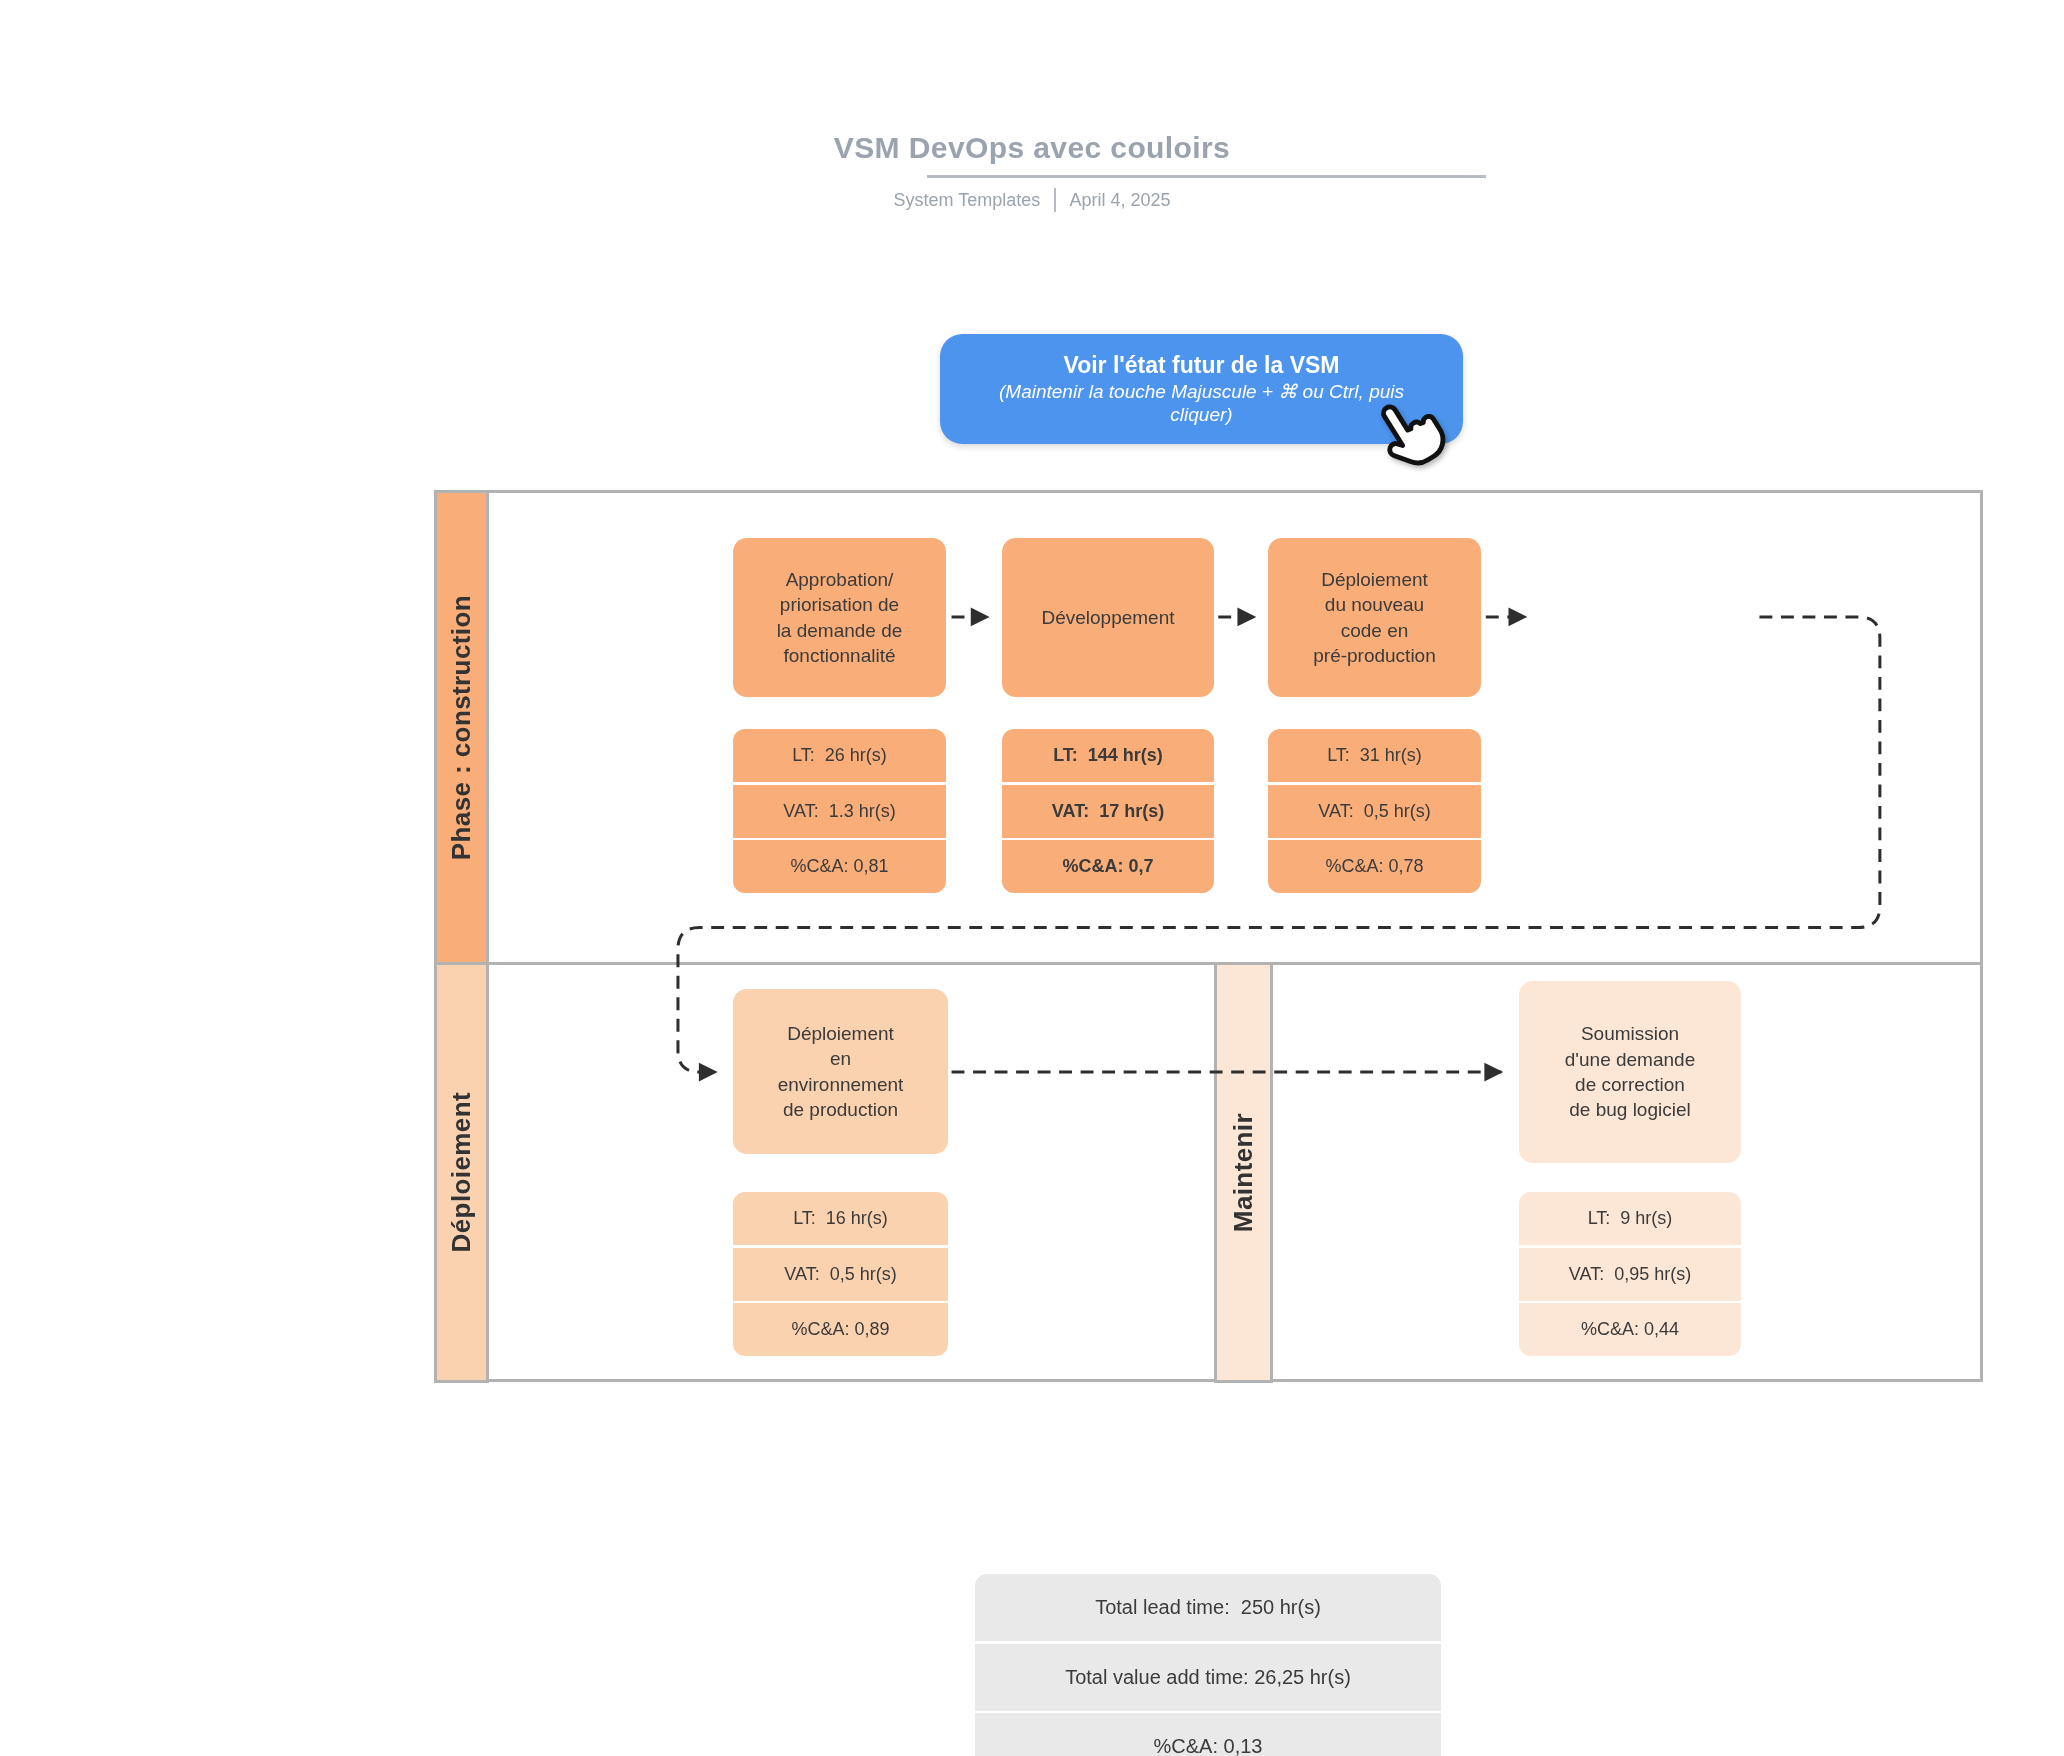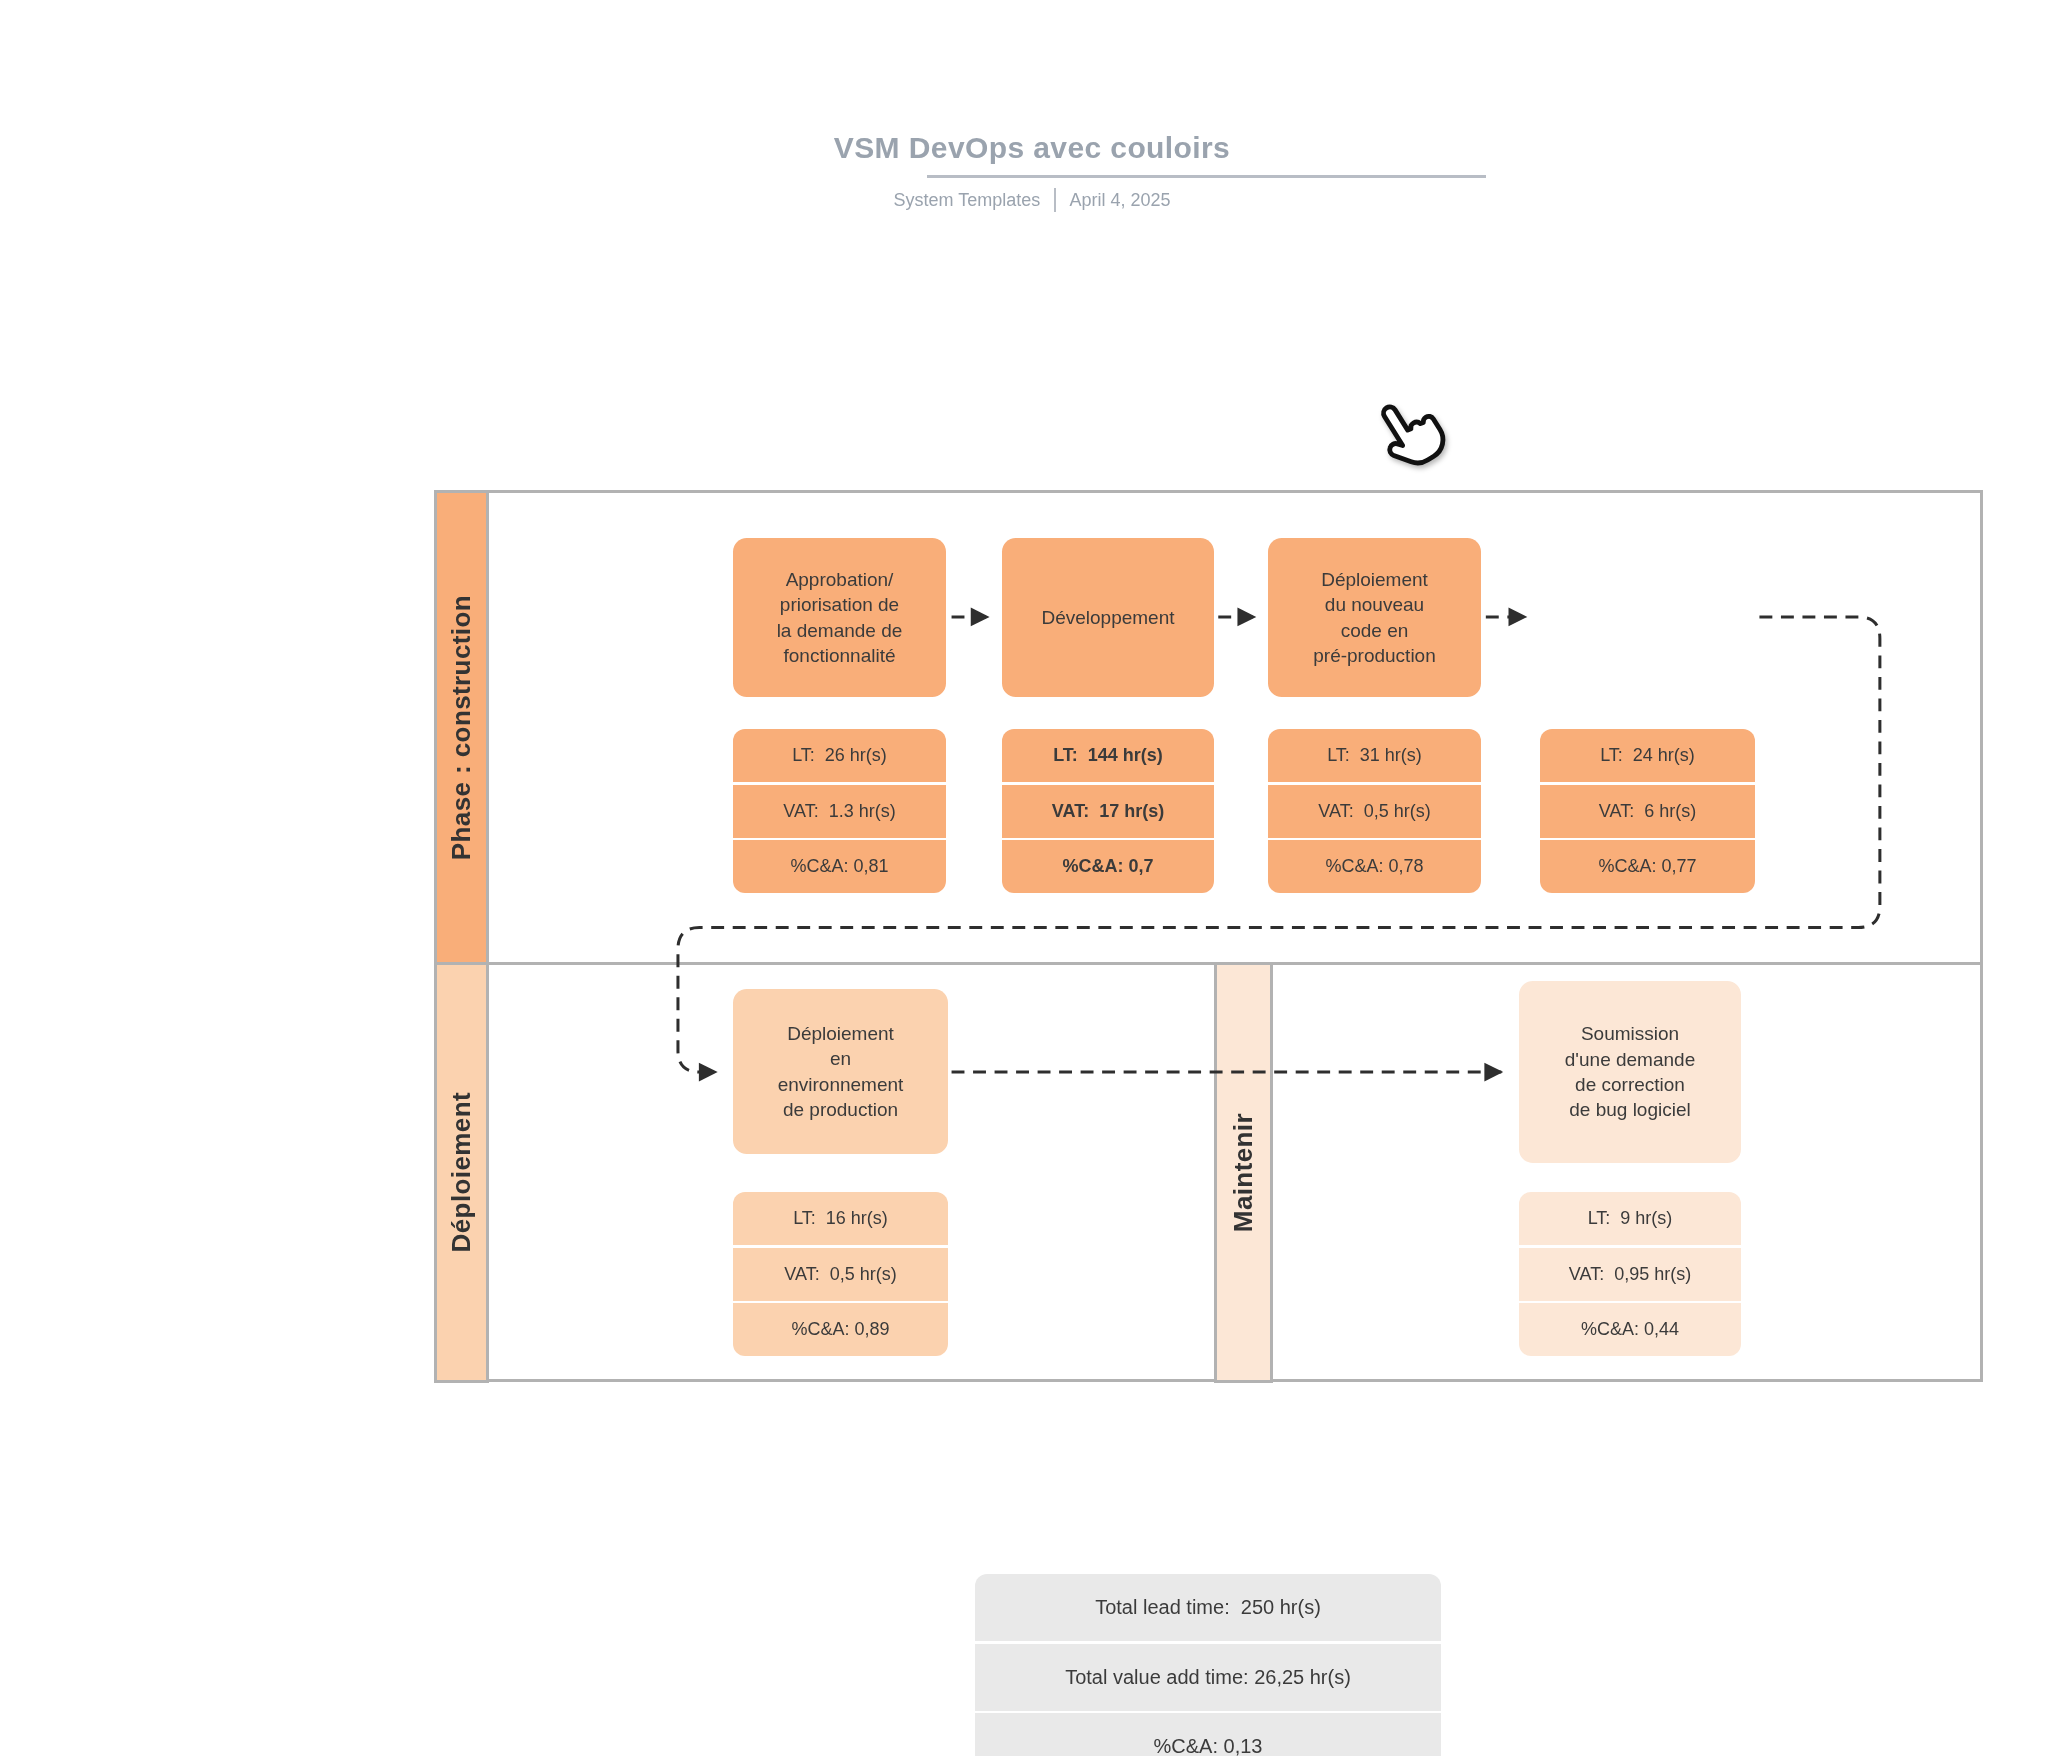--- a/index.html
+++ b/index.html
@@ -75,20 +75,25 @@
 <div id="stage">
 
   <div class="doc-title">VSM DevOps avec couloirs</div>
   <div class="title-rule"></div>
   <div class="subtitle-row">
     <span>System Templates</span>
     <span class="subtitle-divider"></span>
     <span>April 4, 2025</span>
   </div>
 
+  <button class="cta">
+    <span class="cta-title">Voir l'état futur de la VSM</span>
+    <span class="cta-hint">(Maintenir la touche Majuscule + ⌘ ou Ctrl, puis</span>
+    <span class="cta-hint">cliquer)</span>
+  </button>
 
   <svg class="cursor-hand" viewBox="0 0 24 24">
     <g transform="rotate(-32 12 12)" fill="#ffffff" stroke="#111111" stroke-width="1.4" stroke-linejoin="round" stroke-linecap="round">
       <path d="M8.3 3.2c0-1 .8-1.8 1.8-1.8s1.8.8 1.8 1.8v6.9l1 .15c.2-.6.8-1 1.5-1 .8 0 1.4.5 1.6 1.2l.9.15c.25-.5.8-.9 1.4-.9.9 0 1.6.7 1.6 1.6v3.6c0 3.1-2.5 5.6-5.6 5.6h-2.1c-1.7 0-3.3-.8-4.3-2.1l-3.3-4.2c-.6-.8-.5-1.9.3-2.5.7-.6 1.8-.5 2.4.2l1 1.2z"></path>
     </g>
   </svg>
 
   <div class="frame"></div>
   <div class="lane-hdiv"></div>
 
@@ -119,25 +124,20 @@
   </div>
   <div class="stack s2">
     <div class="row c-build">LT:  144 hr(s)</div>
     <div class="row c-build">VAT:  17 hr(s)</div>
     <div class="row c-build">%C&amp;A: 0,7</div>
   </div>
   <div class="stack s3">
     <div class="row c-build">LT:  31 hr(s)</div>
     <div class="row c-build">VAT:  0,5 hr(s)</div>
     <div class="row c-build">%C&amp;A: 0,78</div>
-  </div>
-  <div class="stack s4">
-    <div class="row c-build">LT:  24 hr(s)</div>
-    <div class="row c-build">VAT:  6 hr(s)</div>
-    <div class="row c-build">%C&amp;A: 0,77</div>
   </div>
 
   <div class="pbox c-deploy p5">Déploiement
 en
 environnement
 de production</div>
   <div class="pbox c-maintain p6">Soumission
 d'une demande
 de correction
 de bug logiciel</div>

